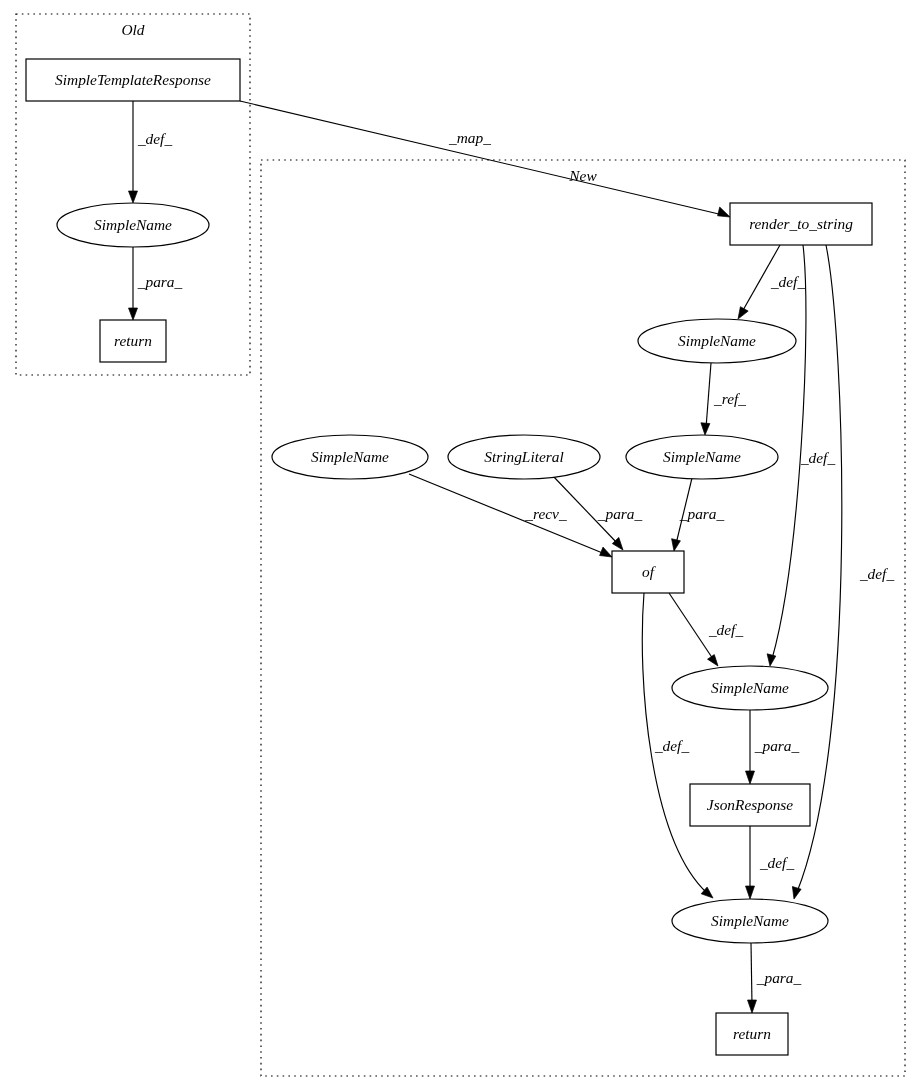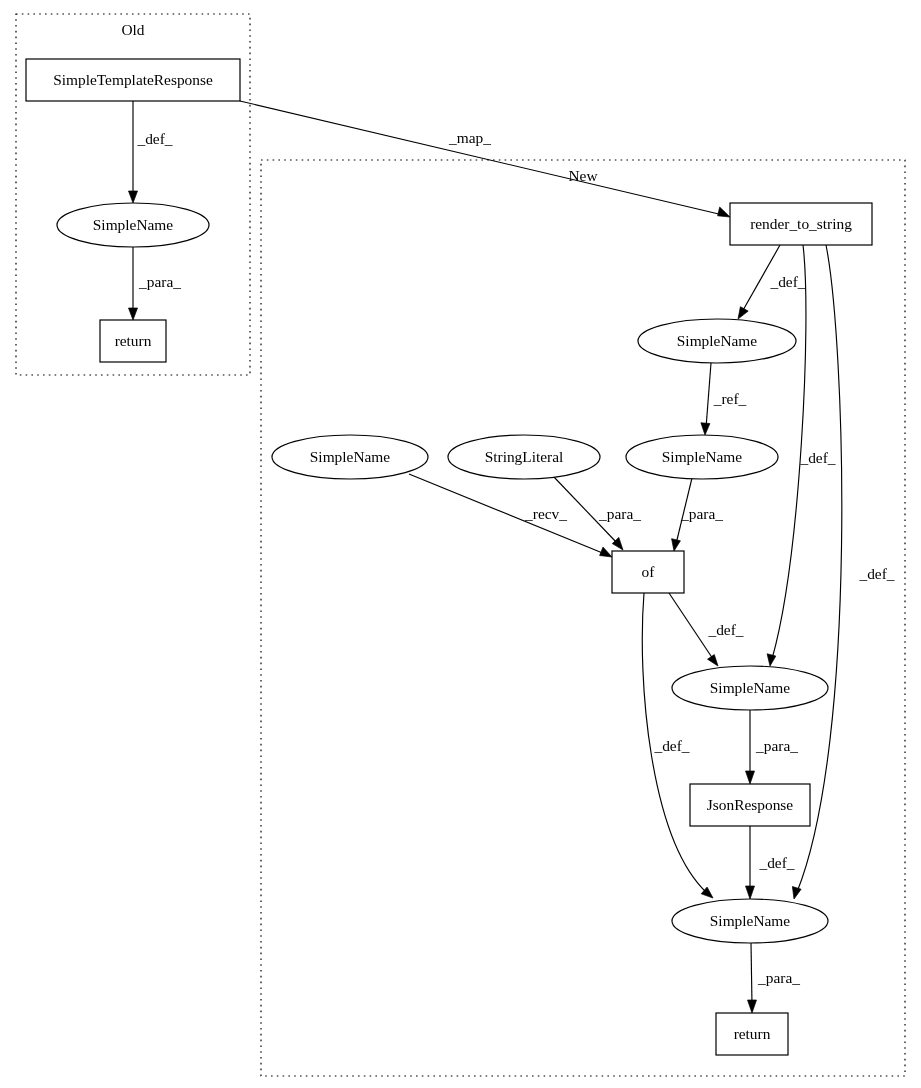--- a/index.html
+++ b/index.html
@@ -10,20 +10,21 @@
   body {
     width: 921px;
     height: 1088px;
     font-family: "Liberation Serif", "DejaVu Serif", serif;
     overflow: hidden;
   }
   #graph-root {
     position: relative;
     width: 880px;
     height: 1088px;
+    font-style: italic;
   }
   svg#graph-canvas {
     display: block;
     width: 921px;
     height: 1088px;
   }
   .node-shape {
     fill: #ffffff;
     stroke: #000000;
     stroke-width: 1.2;

